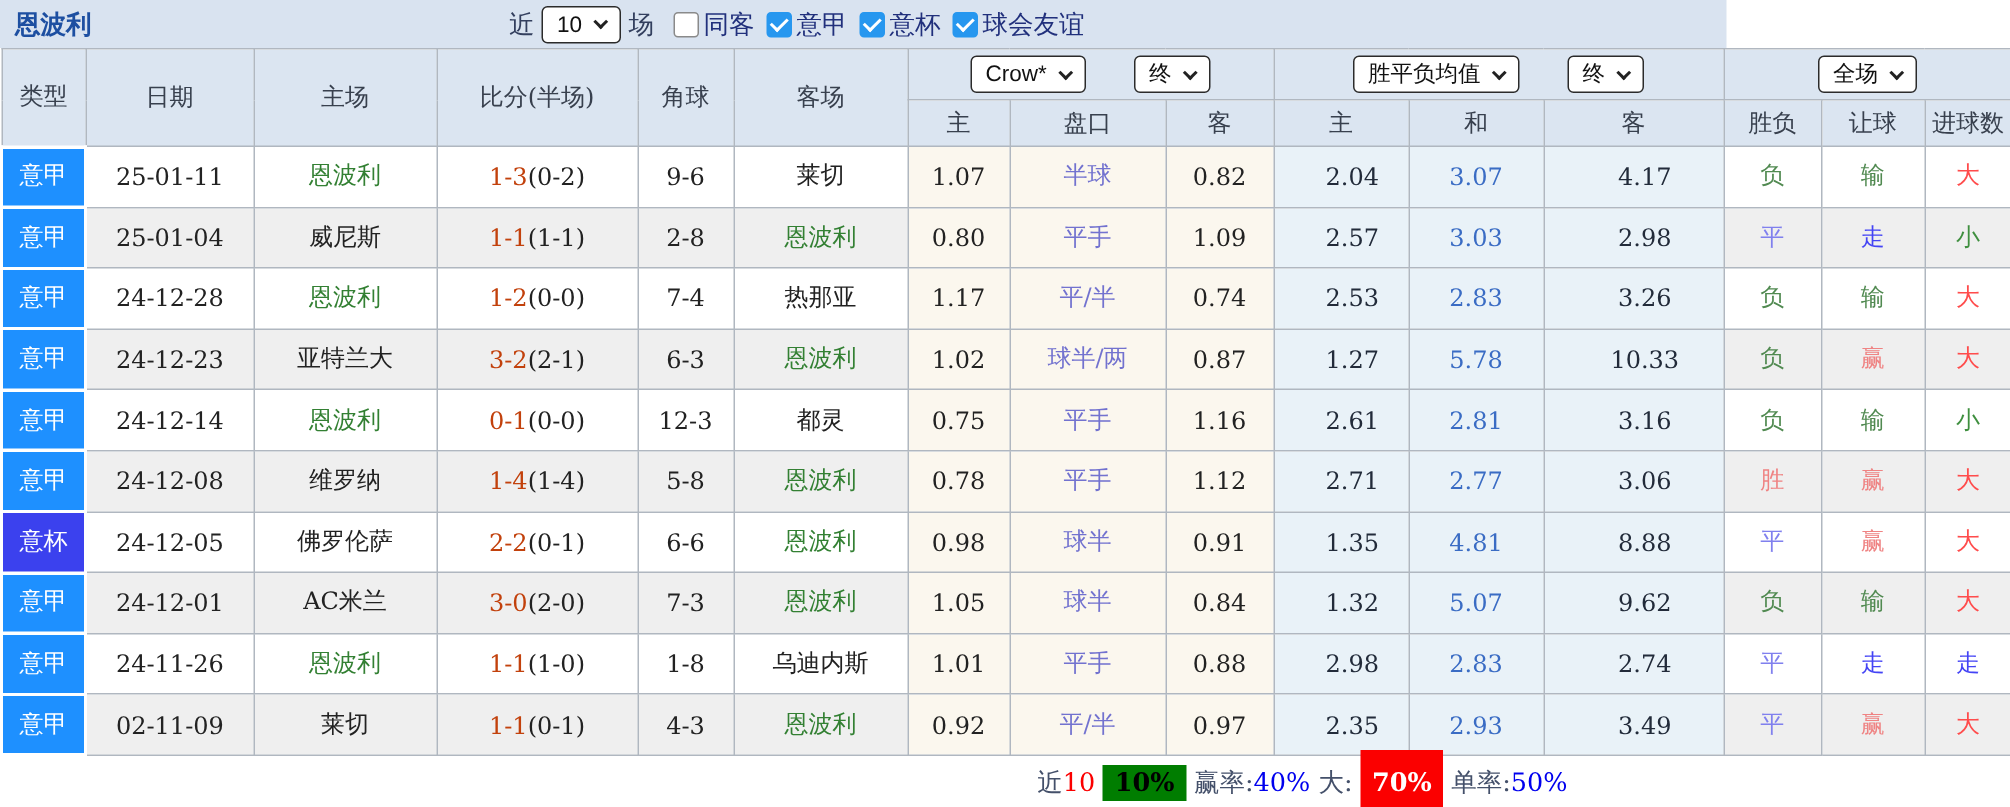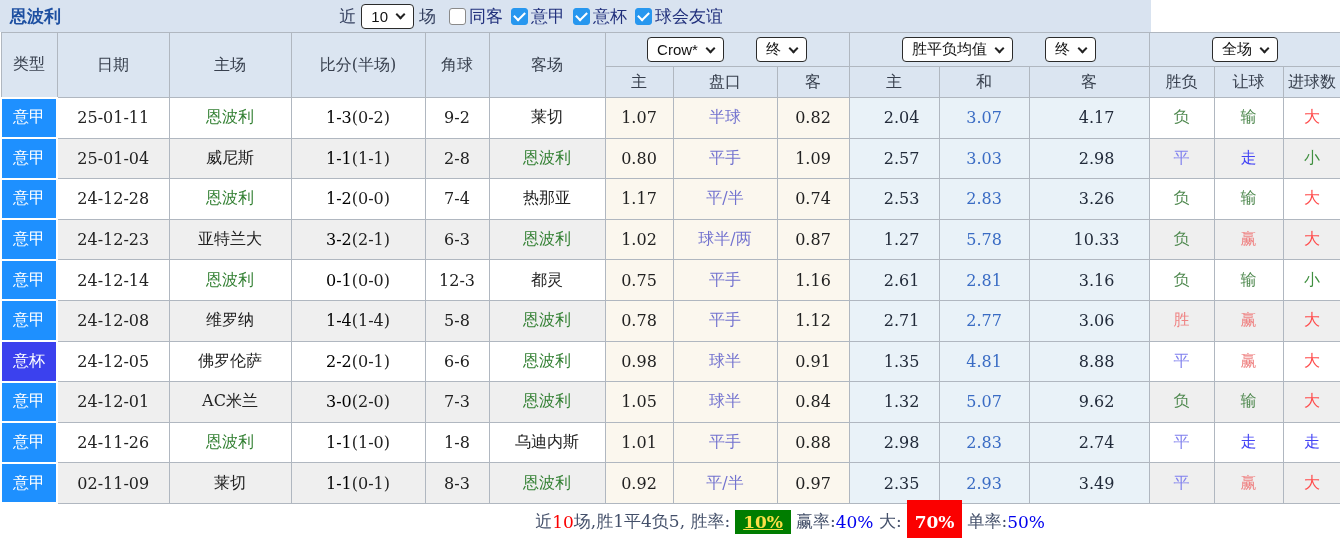--- a/index.html
+++ b/index.html
@@ -37,37 +37,37 @@
   thead tr.h1 { height: 34px; }
   thead tr.h2 { height: 31px; }
   tbody tr { height: 40.6px; background: #fff; }
   tbody tr.alt td { background: #efefef; }
   td.c-type { border: 2px solid #fff; color: #fff; font-size: 16px; }
   td.c-odds, tr.alt td.c-odds { background: #fbf7ee; }
   td.c-hc,   tr.alt td.c-hc   { background: #fbf7ee; color: #7272cf; }
   td.c-avg,  tr.alt td.c-avg  { background: #e9f2f8; color: #222b3a; padding-left: 15px; }
   td.c-avgd, tr.alt td.c-avgd { background: #e9f2f8; color: #3a6cc4; }
   .team-green { color: #338033; }
-  .score-main { color: #000000; margin-top: 24px; }
+  .score-main { color: #c2410c; margin-top: 24px; }
   .score-half { color: #222; }
   .t-win   { color: #ef8383; }
   .t-lose  { color: #518a51; }
   .t-draw  { color: #8080ee; }
   .t-go    { color: #4444f5; }
   .t-big   { color: #ff4c4c; }
   .t-small { color: #3f8f3f; }
   .selwrap { display: flex; align-items: center; justify-content: center; gap: 32px; }
 
   
   .summary { height: 35px; display: flex; align-items: center; justify-content: flex-end;
              padding-right: 106px; font-size: 17px; color: #44506a; white-space: pre; }
   .seg-plain { color: #44506a; }
   .seg-red   { color: #fb0000; }
   .seg-blue  { color: #0000ee; }
-  .seg-greenbox { background: #007d00; color: #fde047; font-weight: 700; padding: 2px 8px; margin: 0 5px; text-decoration: underline; }
+  .seg-greenbox { background: #007d00; color: #000000; font-weight: 700; padding: 2px 8px; margin: 0 5px; }
   .seg-redbox   { background: #fb0000; color: #fff; font-weight: 700; padding: 12px 8px; margin: 0 5px; }
 </style>
 </head>
 <body>
 
 <div class="page">
 
   <div class="topbar">
     <div class="title">恩波利</div>
     <div class="controls">
@@ -158,21 +158,21 @@
         <th>让球</th>
         <th>进球数</th>
       </tr>
     </thead>
     <tbody id="rows">
         <tr>
           <td class="c-type" style="background: rgb(30, 144, 255);">意甲</td>
           <td>25-01-11</td>
           <td class="team-green">恩波利</td>
           <td><span class="score-main">1-3</span><span class="score-half">(0-2)</span></td>
-          <td>9-2</td>
+          <td>9-6</td>
           <td>莱切</td>
           <td class="c-odds">1.07</td>
           <td class="c-hc">半球</td>
           <td class="c-odds">0.82</td>
           <td class="c-avg">2.04</td>
           <td class="c-avgd">3.07</td>
           <td class="c-avg">4.17</td>
           <td class="t-lose">负</td>
           <td class="t-lose">输</td>
           <td class="t-big">大</td>
@@ -311,30 +311,30 @@
           <td class="c-avg">2.74</td>
           <td class="t-draw">平</td>
           <td class="t-go">走</td>
           <td class="t-go">走</td>
         </tr>
         <tr class="alt">
           <td class="c-type" style="background: rgb(30, 144, 255);">意甲</td>
           <td>02-11-09</td>
           <td>莱切</td>
           <td><span class="score-main">1-1</span><span class="score-half">(0-1)</span></td>
-          <td>8-3</td>
+          <td>4-3</td>
           <td class="team-green">恩波利</td>
           <td class="c-odds">0.92</td>
           <td class="c-hc">平/半</td>
           <td class="c-odds">0.97</td>
           <td class="c-avg">2.35</td>
           <td class="c-avgd">2.93</td>
           <td class="c-avg">3.49</td>
           <td class="t-draw">平</td>
           <td class="t-win">赢</td>
           <td class="t-big">大</td>
         </tr>
       </tbody>
   </table>
 
-  <div class="summary" id="summary"><span class="seg-plain">近</span><span class="seg-red">10</span><span class="seg-plain">场,胜1平4负5, 胜率:</span><span class="seg-greenbox">10%</span><span class="seg-plain">赢率:</span><span class="seg-blue">40%</span><span class="seg-plain"> 大:</span><span class="seg-redbox">70%</span><span class="seg-plain">单率:</span><span class="seg-blue">50%</span></div>
+  <div class="summary" id="summary"><span class="seg-plain">近</span><span class="seg-red">10</span><span class="seg-greenbox">10%</span><span class="seg-plain">赢率:</span><span class="seg-blue">40%</span><span class="seg-plain"> 大:</span><span class="seg-redbox">70%</span><span class="seg-plain">单率:</span><span class="seg-blue">50%</span></div>
 
 </div>
 
 </body></html>

